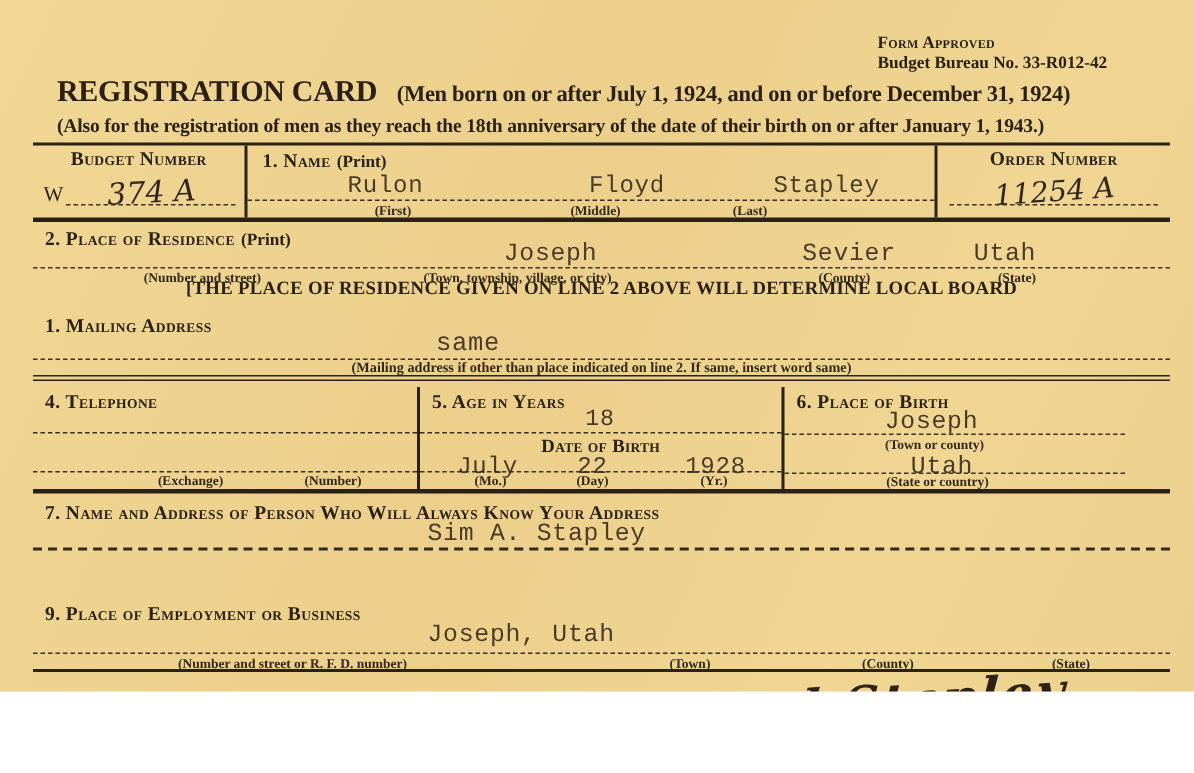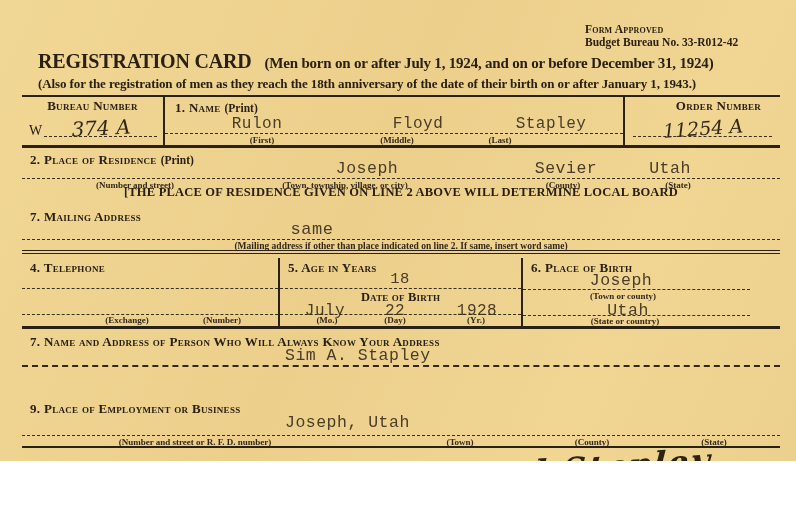--- a/index.html
+++ b/index.html
@@ -41,57 +41,57 @@
   </div>
 
   <div class="abs" style="left:38px; top:50px; white-space:nowrap;">
     <span class="title">REGISTRATION CARD</span>
     <span class="titleparen" style="margin-left:9px;">(Men born on or after July 1, 1924, and on or before December 31, 1924)</span>
   </div>
   <div class="abs subtitle" style="left:38px; top:76px;">(Also for the registration of men as they reach the 18th anniversary of the date of their birth on or after January 1, 1943.)</div>
 
   <div class="row" style="top:95px; height:53px; border-top:2.5px solid #2a2013; border-bottom:3px solid #2a2013; display:flex;">
     <div class="cell vline" style="width:143px;">
-      <div class="cx lbl" style="left:50%; top:1px;">Bureau Number</div>
+      <div class="cx lbl" style="left:50%; top:1px;">Budget Number</div>
       <div class="abs" style="left:7px; bottom:6px; font-size:14px;">W</div>
       <div class="cx hand" style="left:56%; bottom:5px; font-size:20px; transform:translateX(-50%) rotate(-3deg);">374 A</div>
       <div class="dash" style="left:22px; right:6px; bottom:8px;"></div>
     </div>
     <div class="cell vline" style="flex:1;">
       <div class="abs" style="left:10px; top:1px;"><span class="lbl">1. Name</span> <span class="paren">(Print)</span></div>
       <div class="cx typed" style="left:92px; bottom:12px; font-size:16px;">Rulon</div>
       <div class="cx typed" style="left:253px; bottom:12px; font-size:16px;">Floyd</div>
       <div class="cx typed" style="left:386px; bottom:12px; font-size:16px;">Stapley</div>
       <div class="dash" style="left:0; right:0; bottom:11px;"></div>
       <div class="cx sub" style="left:97px; bottom:0;">(First)</div>
       <div class="cx sub" style="left:232px; bottom:0;">(Middle)</div>
       <div class="cx sub" style="left:335px; bottom:0;">(Last)</div>
     </div>
     <div class="cell" style="width:155px;">
-      <div class="cx lbl" style="left:50%; top:1px;margin-left:16px;">Order Number</div>
+      <div class="cx lbl" style="left:50%; top:1px;">Order Number</div>
       <div class="cx hand" style="left:50%; bottom:6px; font-size:19px; transform:translateX(-50%) rotate(-4deg);">11254 A</div>
       <div class="dash" style="left:8px; right:8px; bottom:8px;"></div>
     </div>
   </div>
 
   <div class="row" style="top:148px; height:59px;">
     <div class="abs" style="left:8px; top:2px;"><span class="lbl">2. Place of Residence</span> <span class="paren">(Print)</span></div>
     <div class="cx typed" style="left:345px; top:11px; font-size:16.5px;">Joseph</div>
     <div class="cx typed" style="left:544px; top:11px; font-size:16.5px;">Sevier</div>
     <div class="cx typed" style="left:648px; top:11px; font-size:16.5px;">Utah</div>
     <div class="dash" style="left:0; right:0; top:30px;"></div>
     <div class="cx sub" style="left:113px; top:32px;">(Number and street)</div>
     <div class="cx sub" style="left:323px; top:32px;">(Town, township, village, or city)</div>
     <div class="cx sub" style="left:541px; top:32px;">(County)</div>
     <div class="cx sub" style="left:656px; top:32px;">(State)</div>
     <div class="notice abs" style="left:0; right:0; top:37px;">[THE PLACE OF RESIDENCE GIVEN ON LINE 2 ABOVE WILL DETERMINE LOCAL BOARD</div>
   </div>
 
   <div class="row" style="top:207px; height:47px; border-bottom:4px double #2a2013;">
-    <div class="abs lbl" style="left:8px; top:2px;">7. Mailing Address</div>
+    <div class="abs lbl" style="left:8px; top:2px;">1. Mailing Address</div>
     <div class="cx typed" style="left:290px; top:13px; font-size:17px;">same</div>
     <div class="dash" style="left:0; right:0; top:32px;"></div>
     <div class="cx sub" style="left:50%; top:34px; font-size:9.5px;">(Mailing address if other than place indicated on line 2.  If same, insert word same)</div>
   </div>
 
   <div class="row" style="top:258px; height:71px; border-bottom:3px solid #2a2013; display:flex;">
     <div class="cell vline" style="width:258px;">
       <div class="abs lbl" style="left:8px; top:2px;">4. Telephone</div>
       <div class="dash" style="left:0; right:0; top:30px;"></div>
       <div class="dash" style="left:0; right:0; bottom:11px;"></div>

